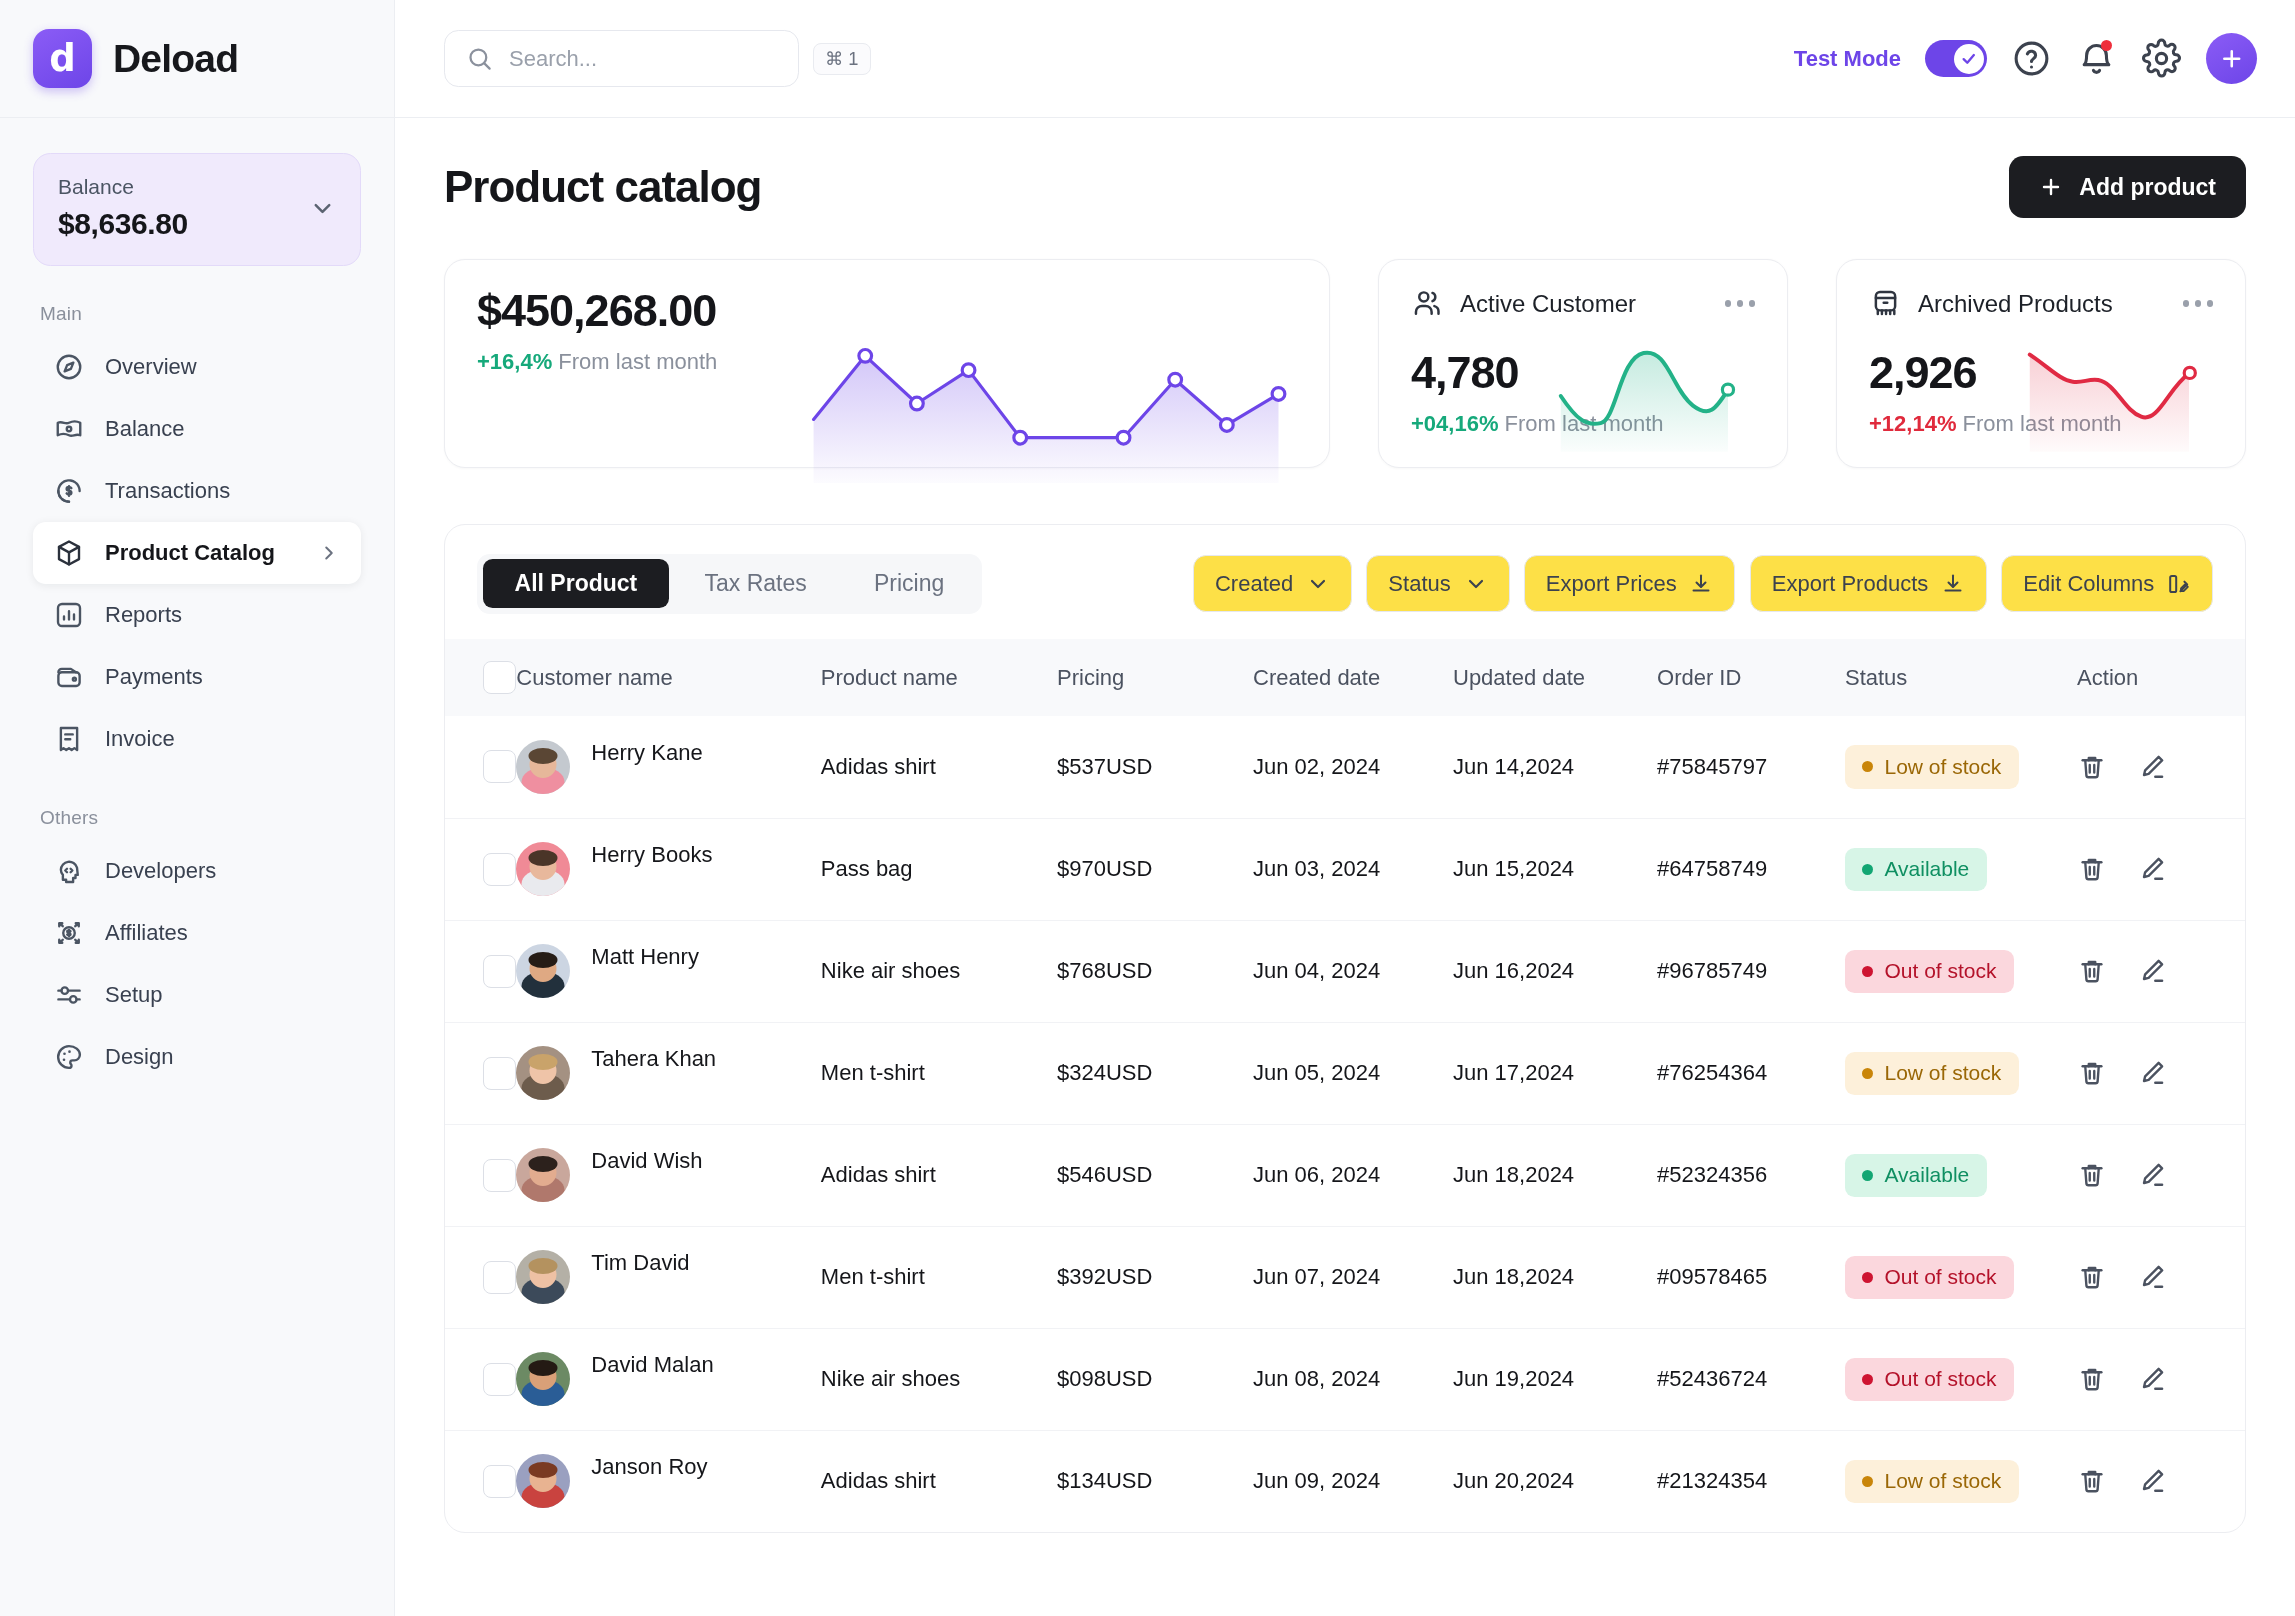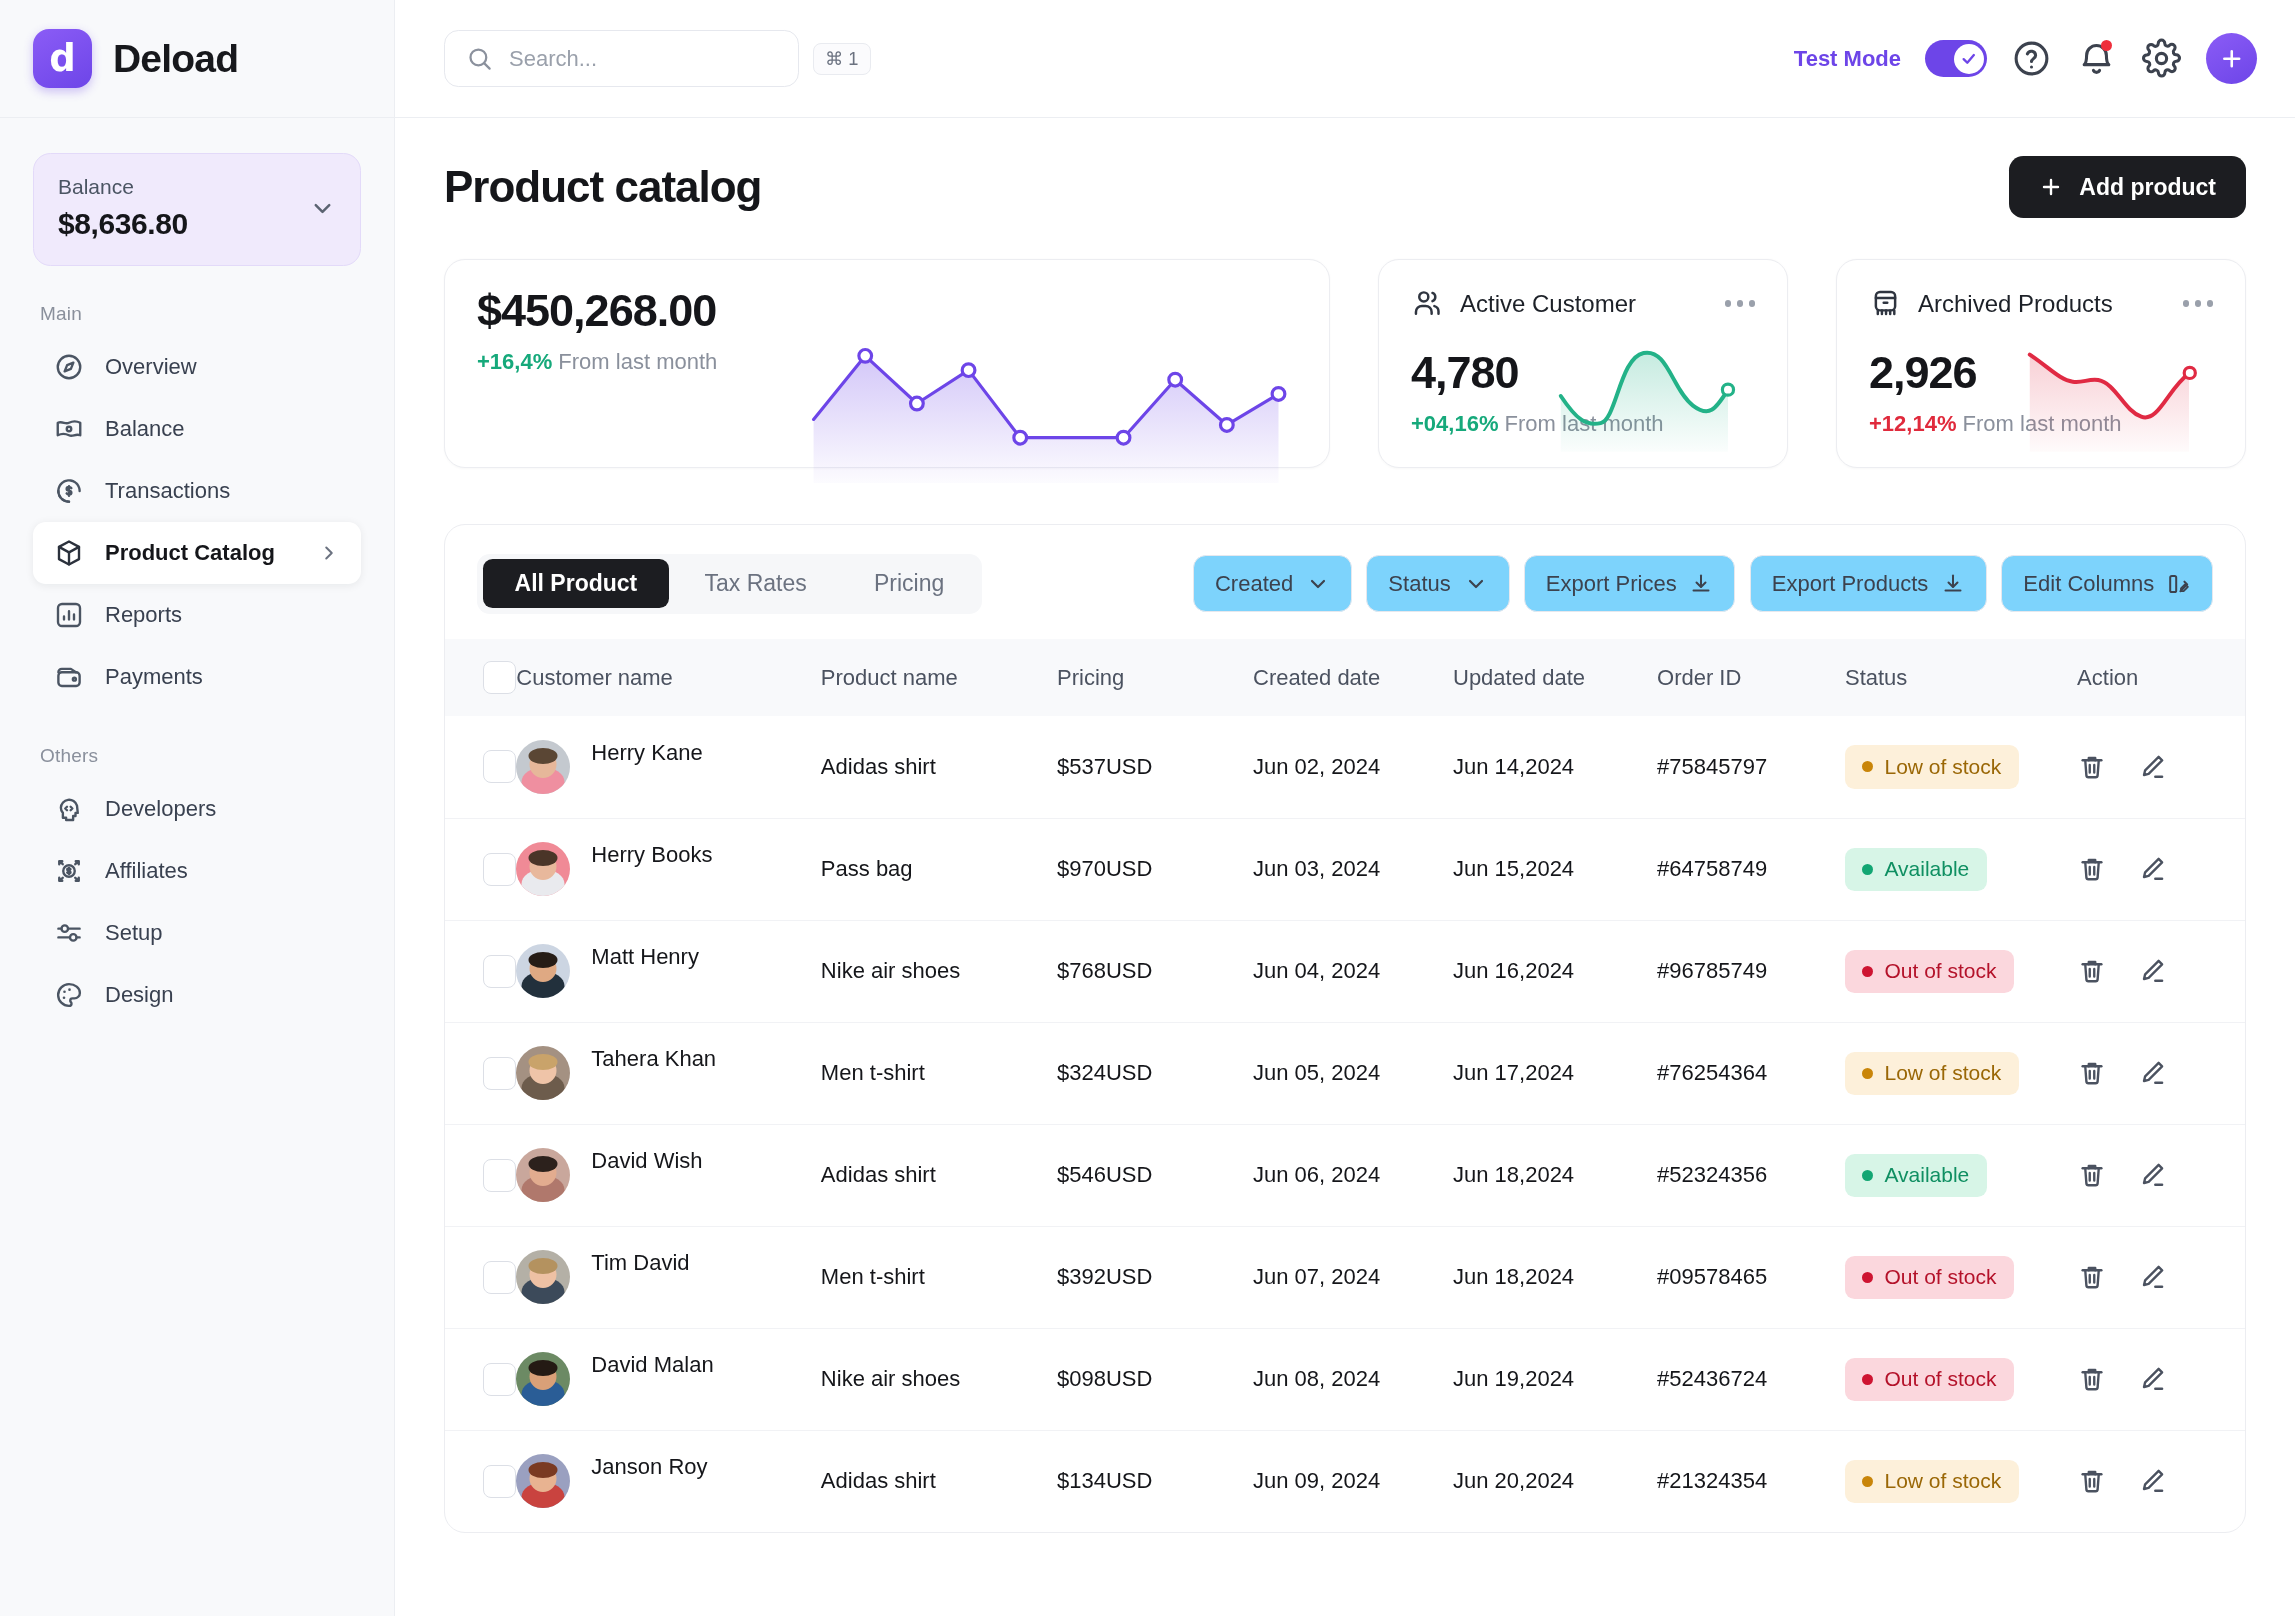--- a/index.html
+++ b/index.html
@@ -154,21 +154,21 @@
   }
   .panel-toolbar { display: flex; align-items: center; padding: 29px 32px 25.5px 32px; gap: 17.5px; }
   .tabs { display: flex; background: #f6f7f9; border-radius: 12.8px; padding: 5.6px; gap: 3.2px; }
   .tab {
     font-size: 23px; color: #6b7280; padding: 11px 32px;
     border-radius: 9.6px; cursor: pointer; white-space: nowrap;
   }
   .tab.active { background: #1c1d21; color: #fff; font-weight: 600; }
   .tool-group { margin-left: auto; display: flex; gap: 14.3px; }
   .tool-btn {
-    border: 1.6px solid #e6e8ee; border-radius: 12.8px; background: #7dd3fc;
+    border: 1.6px solid #e6e8ee; border-radius: 12.8px; background: #fde047;
     height: 57px; padding: 0 21px; display: flex; align-items: center; gap: 12.8px;
     font-size: 22px; color: #3c424e; cursor: pointer; white-space: nowrap;
     font-family: "Liberation Sans", sans-serif;
   }
   .tool-btn .ic { width: 24px; height: 24px; color: #3c424e; flex:0 0 24px; }
 
   table { width: 100%; border-collapse: collapse; }
   thead tr { background: #f8f9fb; }
   th {
     text-align: left; font-size: 22px; font-weight: 400; color: #4b5260;
@@ -283,20 +283,27 @@
 
     <div class="nav-item">
       <svg class="ic" viewBox="0 0 24 24" fill="none" stroke="currentColor" stroke-width="1.9" stroke-linecap="round" stroke-linejoin="round">
           <path d="M3.5 8.2A2.7 2.7 0 0 1 6.2 5.5h7.3l4 2.7"></path>
           <rect x="3.5" y="8.2" width="17" height="11" rx="2.8"></rect>
           <circle cx="16.3" cy="13.7" r="1.2"></circle>
         </svg>
       <span>Payments</span>
     </div>
 
+    <div class="nav-item">
+      <svg class="ic" viewBox="0 0 24 24" fill="none" stroke="currentColor" stroke-width="1.9" stroke-linecap="round" stroke-linejoin="round">
+          <path d="M5.5 3.2h13v17.6l-2.2-1.5-2.2 1.5-2.1-1.5-2.2 1.5L7.6 19.3 5.5 20.8z"></path>
+          <path d="M9 8.3h6M9 12.2h4"></path>
+        </svg>
+      <span>Invoice</span>
+    </div>
 
     <div class="nav-group-label">Others</div>
 
     <div class="nav-item">
       <svg class="ic" viewBox="0 0 24 24" fill="none" stroke="currentColor" stroke-width="1.9" stroke-linecap="round" stroke-linejoin="round">
           <path d="M18.4 9.3A6.6 6.6 0 0 0 5.5 11c0 1.6.6 3 1.6 4.1V19h2.6v1.8h5.6v-3.2h1.9v-2.5h1.8z"></path>
           <path d="M10.4 10.2L9 11.6l1.4 1.4M13.3 10.2l1.4 1.4-1.4 1.4"></path>
         </svg>
       <span>Developers</span>
     </div>

